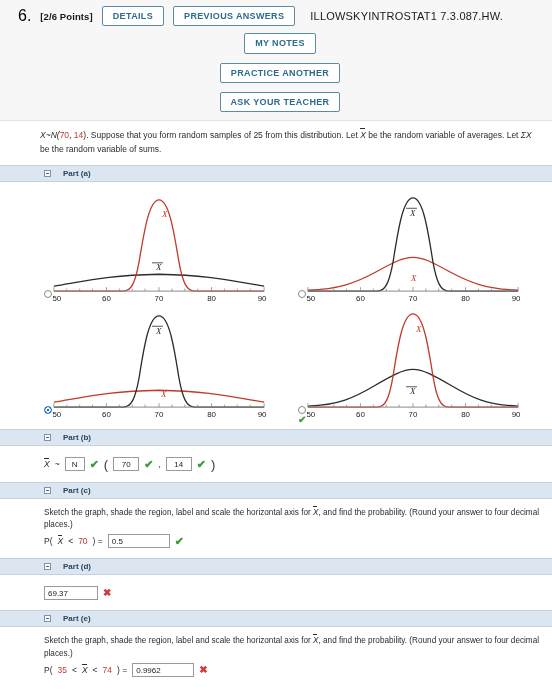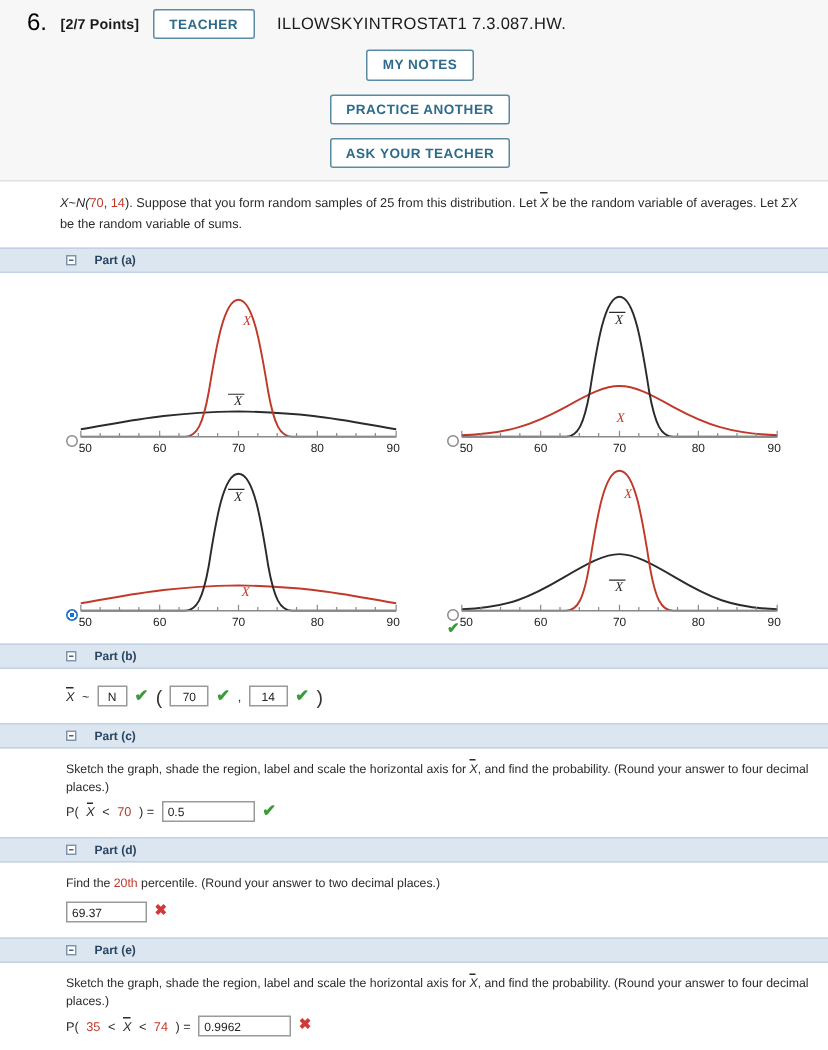--- a/index.html
+++ b/index.html
@@ -124,22 +124,23 @@
   svg { display: block; }
 </style>
 </head>
 <body>
 
 <div class="page">
 
   <div class="qheader">
     <div class="hrow">
       <span>6.</span>
-      <span class="qnum">[2/7 Points]</span>
-      <button class="btn">TEACHER</button>
+      <span class="qnum">[2/6 Points]</span>
+      <button class="btn">DETAILS</button>
+      <button class="btn">PREVIOUS ANSWERS</button>
       <span class="modname">ILLOWSKYINTROSTAT1 7.3.087.HW.</span>
     </div>
     <div class="hrow">
       <button class="btn">MY NOTES</button>
       <button class="btn">PRACTICE ANOTHER</button>
       <button class="btn">ASK YOUR TEACHER</button>
     </div>
   </div>
 
   <div class="stmt">
@@ -375,23 +376,20 @@
       <span class="inp inp-xl">0.5</span>
       <span class="tick">✔</span>
     </div>
   </div>
 
   <div class="partbar">
     <span class="minusbox"></span>
     <span>Part (d)</span>
   </div>
   <div class="partbody">
-    <div class="prompt">
-      <span>Find the </span><span class="red">20th</span><span> percentile. (Round your answer to two decimal places.)</span>
-    </div>
     <div class="ansline">
       <span class="inp inp-lg">69.37</span>
       <span class="cross">✖</span>
     </div>
   </div>
 
   <div class="partbar">
     <span class="minusbox"></span>
     <span>Part (e)</span>
   </div>

